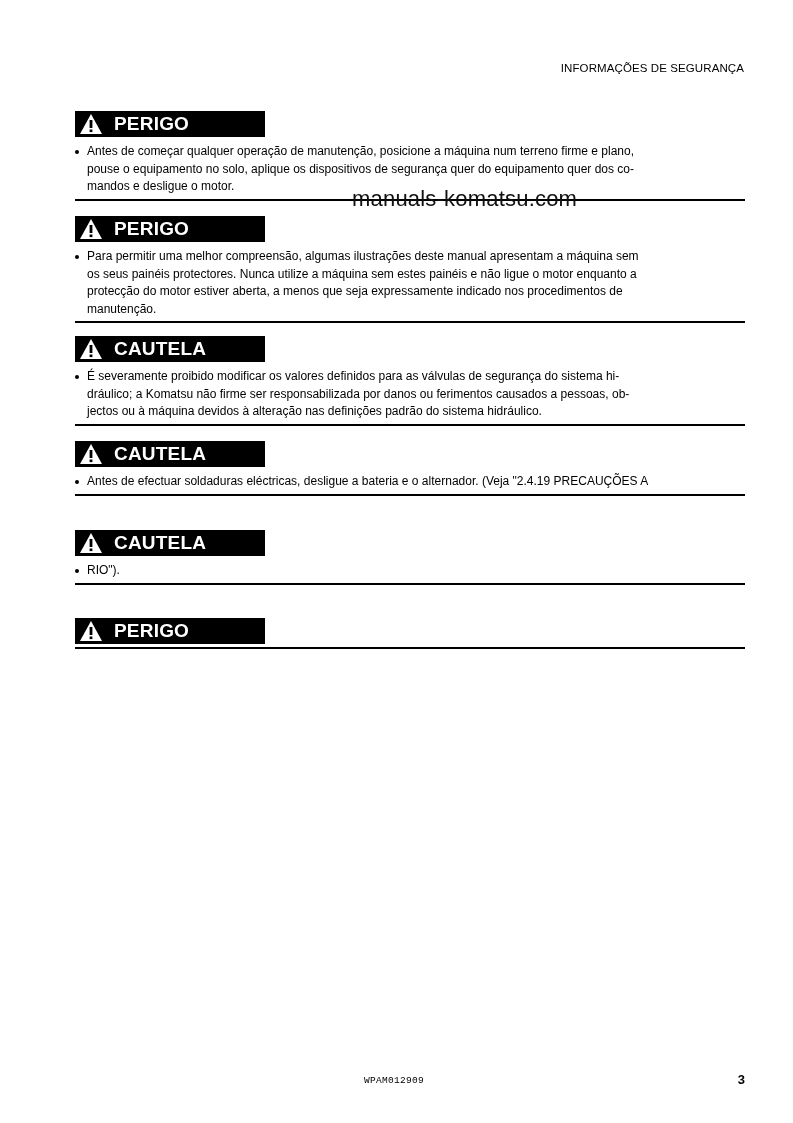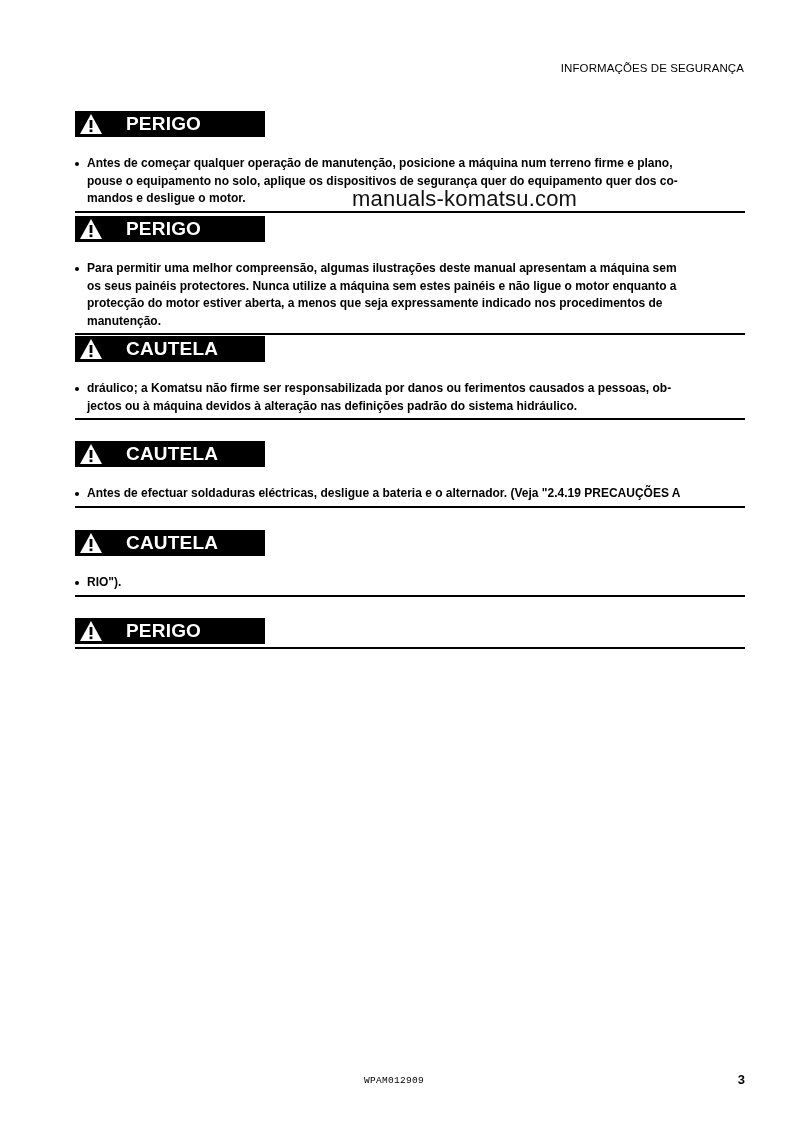--- a/index.html
+++ b/index.html
@@ -2,22 +2,22 @@
 <html><head>
 <meta charset="utf-8">
 <style>
   html, body { margin: 0; padding: 0; background: #ffffff; }
   body { width: 793px; height: 1123px; position: relative; overflow: hidden;
          font-family: "Liberation Sans", sans-serif; color: #000; }
   .header-title { position: absolute; top: 62px; right: 49px; font-size: 11.5px; letter-spacing: 0.1px; padding-left: 8px; }
   .section { position: absolute; left: 75px; width: 670px; }
   .banner { width: 190px; height: 26px; background: #000; color: #fff; display: flex; align-items: center; }
   .banner .icon { width: 26px; height: 26px; margin-left: 3px; display: flex; align-items: center; justify-content: center; }
-  .banner .label { font-weight: bold; font-size: 19px; margin-left: 22px; letter-spacing: 0.2px; }
-  .body-text { position: relative; padding-left: 12px; font-size: 12px; font-weight: bold; line-height: 17.5px; text-align: justify; margin-top: 18px; }
+  .banner .label { font-weight: bold; font-size: 19px; margin-left: 10px; letter-spacing: 0.2px; }
+  .body-text { position: relative; padding-left: 12px; font-size: 12px; font-weight: normal; line-height: 17.5px; text-align: justify; margin-top: 6px; }
   .bullet { position: absolute; left: 0; top: 7px; width: 4px; height: 4px; border-radius: 50%; background: #000; }
   .rule { height: 2px; background: #000; width: 670px; margin-top: 3px; }
   .line { display: block; }
   .watermark { position: absolute; left: 352px; top: 170px; font-size: 22px; color: #111; letter-spacing: 0.2px; margin-top: 16px; }
   .footer-code { position: absolute; left: 364px; top: 1075px; font-size: 9.5px; letter-spacing: 0.3px; font-family: Liberation Mono, monospace; }
   .page-num { position: absolute; right: 48px; top: 1072px; font-size: 13px; font-weight: bold; }
 </style>
 </head>
 <body>
 
@@ -72,20 +72,21 @@
       <svg width="24" height="22" viewBox="0 0 24 22">
           <polygon points="12,1 23,21 1,21" fill="#fff"></polygon>
           <rect x="10.6" y="7" width="2.8" height="8" fill="#000"></rect>
           <rect x="10.6" y="16.5" width="2.8" height="2.6" fill="#000"></rect>
         </svg>
     </span>
     <span class="label">CAUTELA</span>
   </div>
   <div class="body-text">
     <span class="bullet"></span>
+    <span class="line">É severamente proibido modificar os valores definidos para as válvulas de segurança do sistema hi-</span>
     <span class="line">dráulico; a Komatsu não firme ser responsabilizada por danos ou ferimentos causados a pessoas, ob-</span>
     <span class="line">jectos ou à máquina devidos à alteração nas definições padrão do sistema hidráulico.</span>
   </div>
   <div class="rule"></div>
 </div>
 
 <div class="section" style="top:441px;">
   <div class="banner">
     <span class="icon">
       <svg width="24" height="22" viewBox="0 0 24 22">

